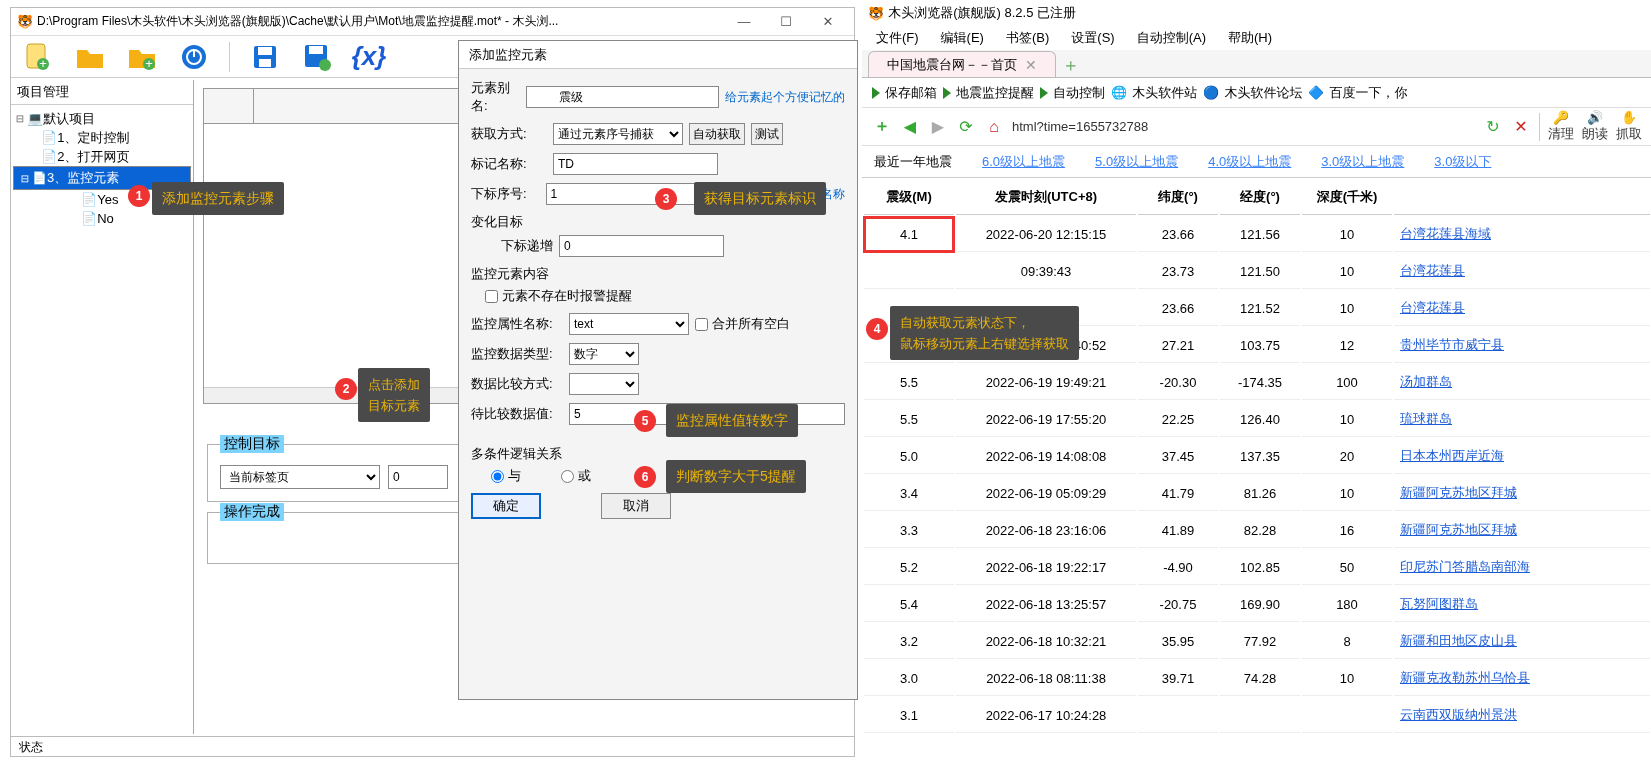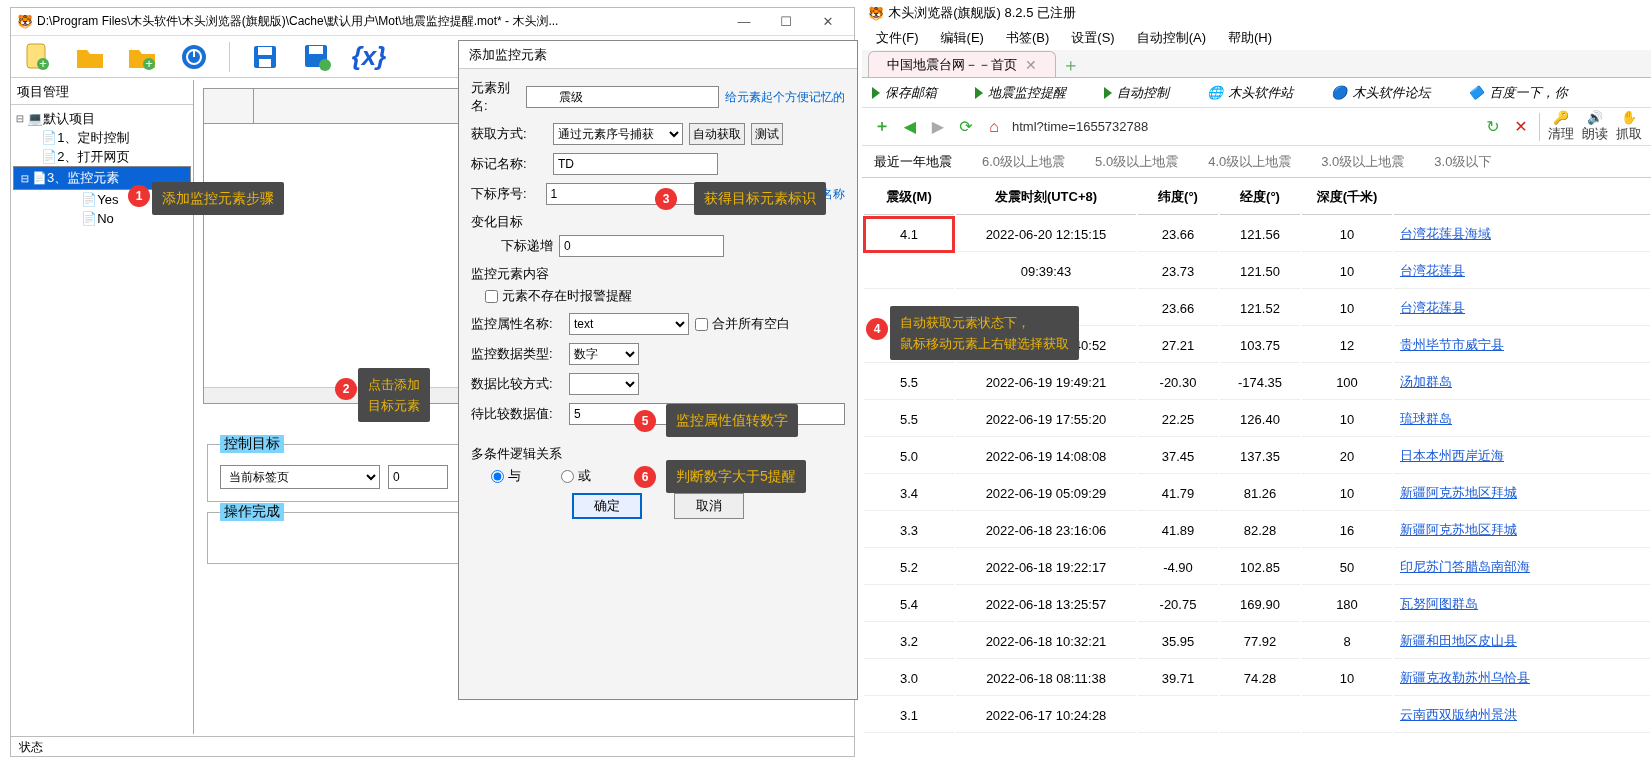--- a/index.html
+++ b/index.html
@@ -39,41 +39,41 @@
 .dlg-title{height:28px;display:flex;align-items:center;padding:0 10px;font-size:13px;background:#fff;border-bottom:1px solid #ccc;}
 .dlg-body{padding:10px 12px;}
 .frow{display:flex;align-items:center;margin-bottom:8px;gap:6px;}
 .flbl{width:76px;text-align:left;font-size:13px;}
 .ftxt{flex:1;height:22px;border:1px solid #888;background:#fff;padding:0 4px;font-size:12px;}
 .fsel{width:130px;height:22px;border:1px solid #888;background:#fff;font-size:12px;}
 .fbtn{height:22px;padding:0 3px;border:1px solid #888;background:#eee;font-size:12px;}
 .hint{color:#0066cc;font-size:12px;white-space:nowrap;}
 .sectlbl{font-size:13px;margin:8px 0 4px;}
 .chk{display:flex;align-items:center;gap:4px;font-size:12px;}
-.dlg-btns{display:flex;justify-content:center;gap:32px;}
+.dlg-btns{display:flex;justify-content:flex-start;gap:60px;}
 .dlg-btns button{width:70px;height:26px;border:1px solid #888;background:#eee;}
 .dlg-btns button.primary{border:2px solid #0066cc;background:#e8f0ff;color:#000;}
 .callout{position:absolute;background:#4a4a4a;color:#eab308;padding:6px 10px;font-size:14px;border-radius:2px;z-index:40;white-space:nowrap;line-height:1.5;}
 .badge{position:absolute;width:22px;height:22px;background:#e33;color:#fff;border-radius:50%;display:flex;align-items:center;justify-content:center;font-size:12px;font-weight:bold;z-index:41;}
 .win2{left:862px;top:0;width:790px;height:765px;border:none;}
 .tb2{height:26px;display:flex;align-items:center;padding:0 6px;gap:4px;}
 .menubar{height:24px;display:flex;align-items:center;gap:22px;padding:0 14px;font-size:13px;}
 .tabstrip{height:28px;display:flex;align-items:flex-end;padding:0 6px;border-bottom:1px solid #bbb;background:#f5f5f5;}
 .tab{height:26px;padding:0 18px;display:flex;align-items:center;gap:8px;border:1px solid #bbb;border-bottom:none;border-radius:6px 6px 0 0;background:#fdeef2;font-size:13px;}
 .tab .x{color:#999;font-size:14px;}
 .plus{margin-left:6px;color:#6a6;font-size:18px;}
-.fav{height:30px;display:flex;align-items:center;gap:38px;padding:0 10px;border-bottom:1px solid #ddd;font-size:13px;white-space:nowrap;overflow:hidden;font-style:italic;}
+.fav{height:30px;display:flex;align-items:center;gap:6px;padding:0 10px;border-bottom:1px solid #ddd;font-size:13px;white-space:nowrap;overflow:hidden;}
 .fav .item{display:flex;align-items:center;gap:5px;}
 .tri{width:0;height:0;border-left:8px solid #2a8a2a;border-top:6px solid transparent;border-bottom:6px solid transparent;}
 .nav{height:38px;display:flex;align-items:center;gap:8px;padding:0 10px;border-bottom:1px solid #ddd;}
 .navico{width:20px;height:20px;display:flex;align-items:center;justify-content:center;font-size:16px;}
 .url{flex:1;font-size:13px;color:#333;}
 .navcol{display:flex;flex-direction:column;align-items:center;font-size:11px;color:#333;}
 .filterbar{height:32px;display:flex;align-items:center;gap:30px;padding:0 12px;border-bottom:1px solid #ccc;font-size:13px;overflow:hidden;white-space:nowrap;}
-.filterbar a{color:#737373;}
+.filterbar a{color:#3b82f6;text-decoration:underline;}
 .datatbl{width:100%;}
 .datatbl th{text-align:center;padding:8px 6px;font-size:13px;font-weight:bold;border-bottom:1px solid #ccc;background:#fff;}
 .datatbl td{text-align:center;padding:8px 6px;font-size:13px;border-bottom:1px solid #eee;}
 .datatbl td.loc{text-align:left;}
 .datatbl td.loc a{color:#1a5bd6;text-decoration:underline;}
 .hlcell{outline:3px solid #e33;outline-offset:-2px;}
 svg{display:block;}
 </style>
 </head>
 <body>

